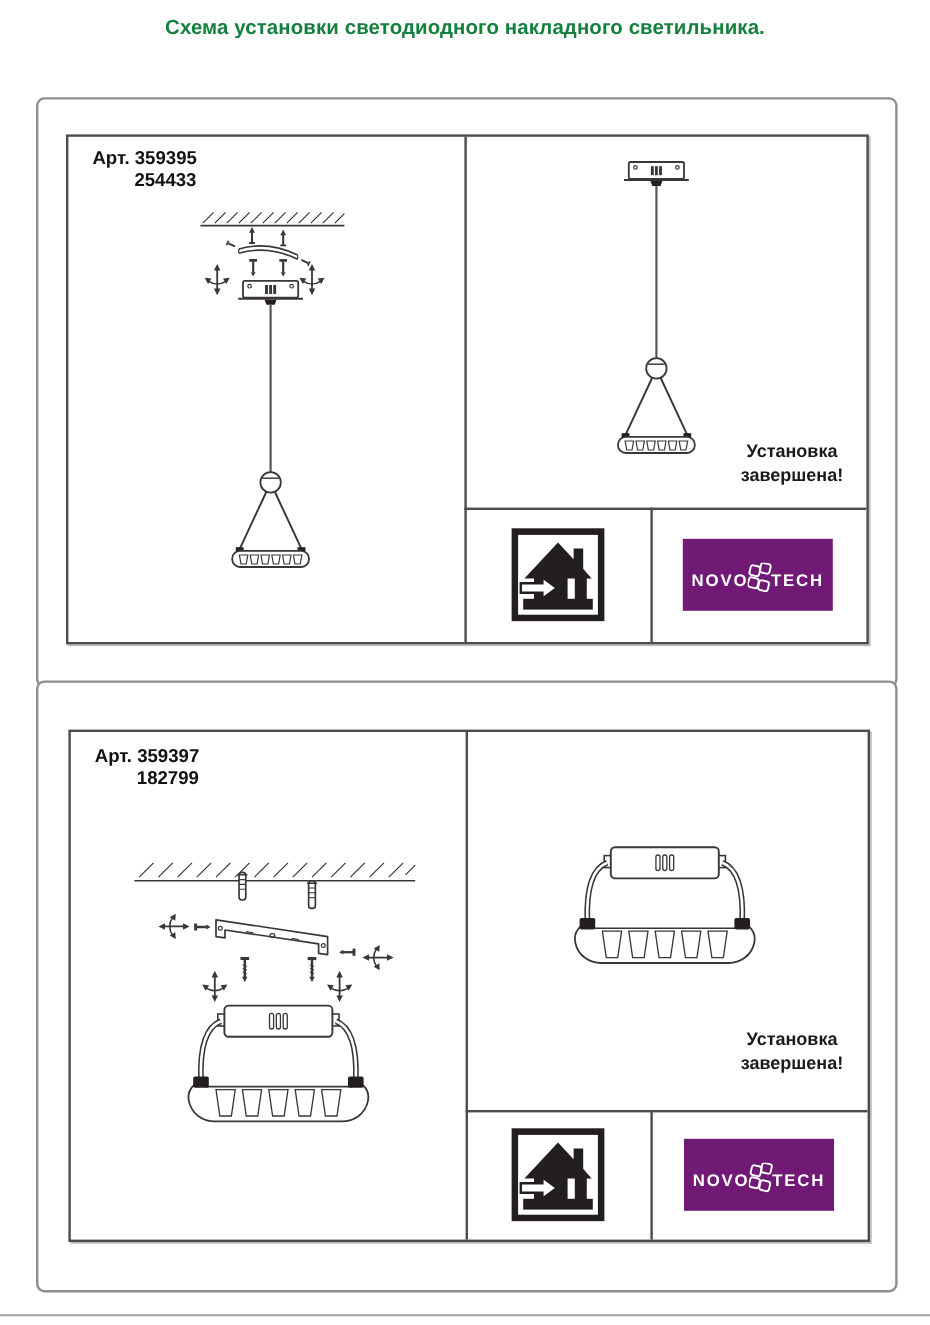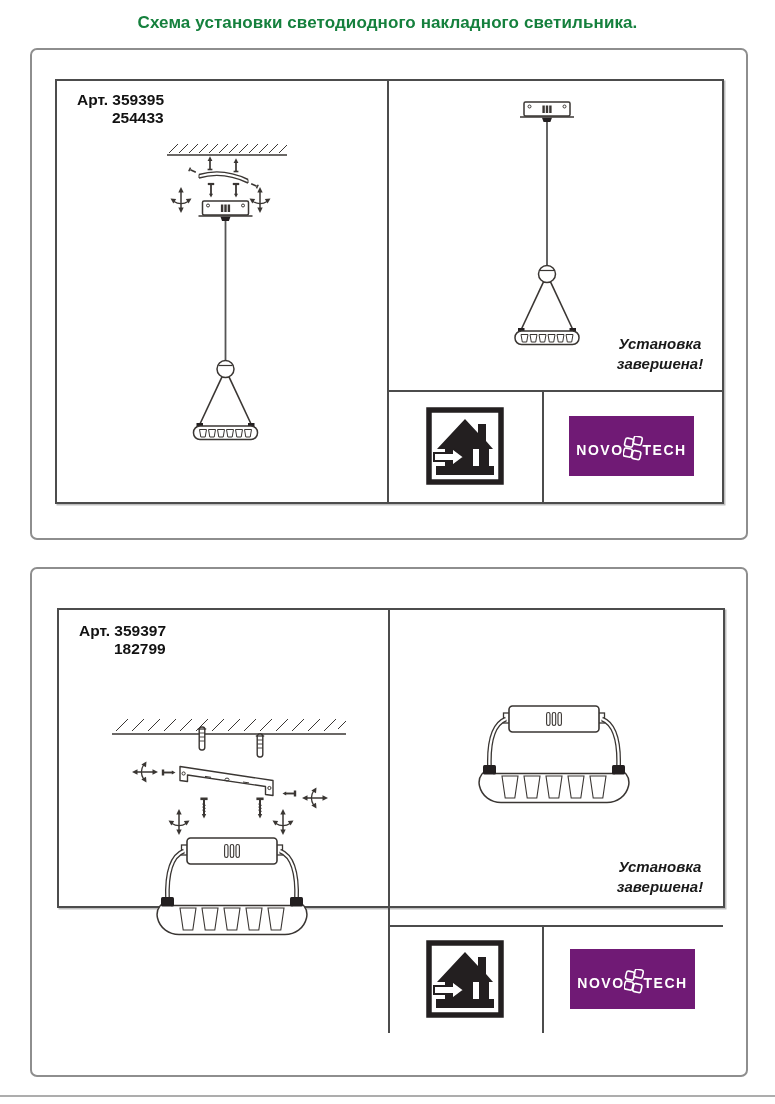--- a/index.html
+++ b/index.html
@@ -3,34 +3,34 @@
 <meta charset="utf-8">
 <style>
   * { margin:0; padding:0; box-sizing:border-box; }
   html,body { width:775px; height:1104px; }
   body { background:#fff; font-family:"Liberation Sans", sans-serif; position:relative; overflow:hidden; color:#161616; }
 
   .title { position:absolute; top:13px; left:0; width:775px; text-align:center;
            font-size:17px; font-weight:bold; color:#15803d; letter-spacing:0.1px; }
 
   .panel { position:absolute; border:2px solid #8e8e8e; border-radius:7px; background:#fff; }
-  #panel1 { left:30px; top:48px; width:718px; height:492px;padding-left:45px; }
+  #panel1 { left:30px; top:81px; width:718px; height:492px;padding-left:45px; }
   #panel2 { left:30px; top:567px; width:718px; height:510px; }
 
   .inner { position:absolute; background:#fff; border:2px solid #4c4c4c;
            box-shadow:1.5px 1.5px 0 rgba(70,70,70,.35); }
   #inner1 { left:23px; top:29px; width:669px; height:425px; }
-  #inner2 { left:25px; top:39px; width:668px; height:300px; }
+  #inner2 { left:25px; top:39px; width:668px; height:427px; }
 
   .vdiv, .hdiv { position:absolute; background:#4c4c4c; }
 
   .art { position:absolute; font-weight:bold; font-size:15.5px; line-height:18px; color:#121212; }
   .art .l2 { padding-left:35px; }
 
-  .done-note { position:absolute; font-weight:bold; font-style:italic; font-size:15px;
+  .done-note { position:absolute; font-weight:bold; font-size:15px;
                line-height:20px; text-align:center; color:#1a1a1a; }
 
   .diagram-svg { position:absolute; left:0; top:0; }
 
   .house-icon { position:absolute; }
 
   .logo { position:absolute; width:125px; height:60px; background:#701a75;
           display:flex; align-items:center; justify-content:center; }
   .logo-row { display:flex; align-items:flex-end; color:#fff; font-weight:bold;
               font-size:14px; line-height:14px; letter-spacing:1.5px; }

